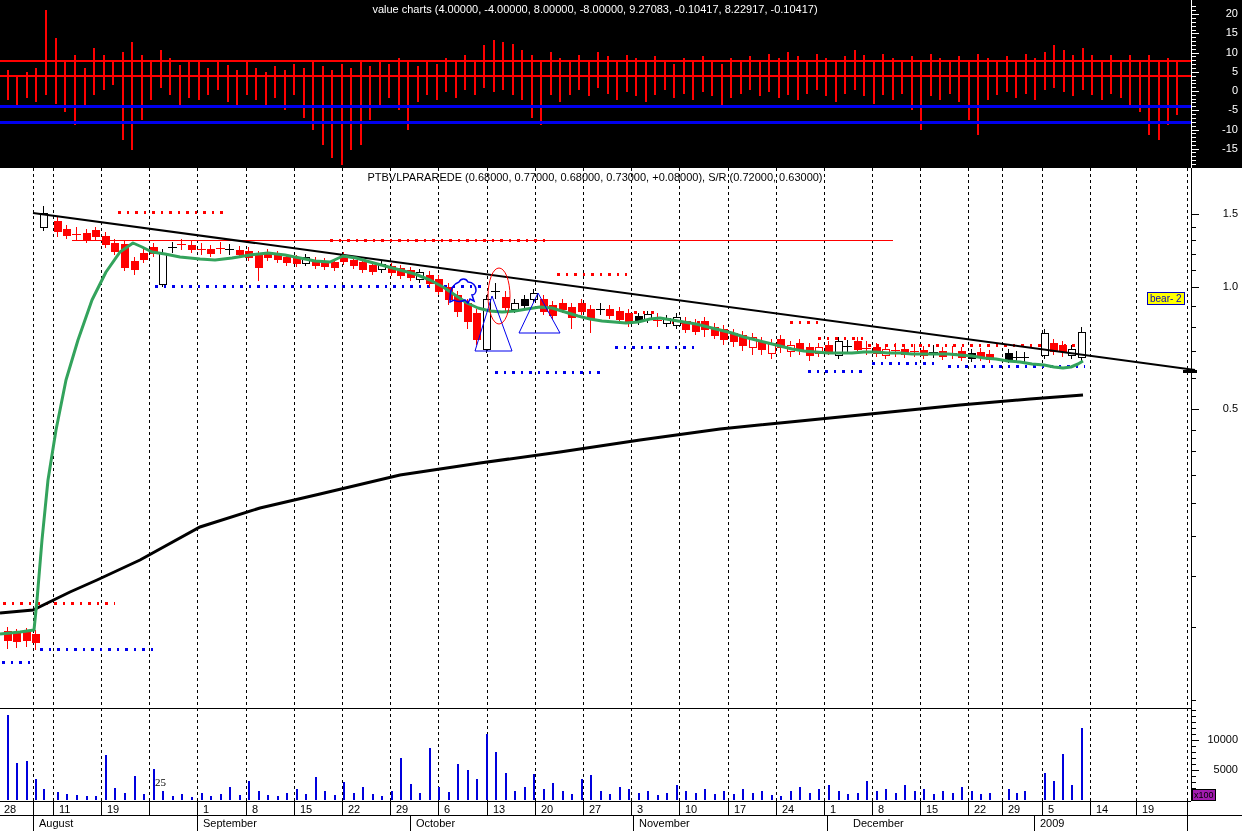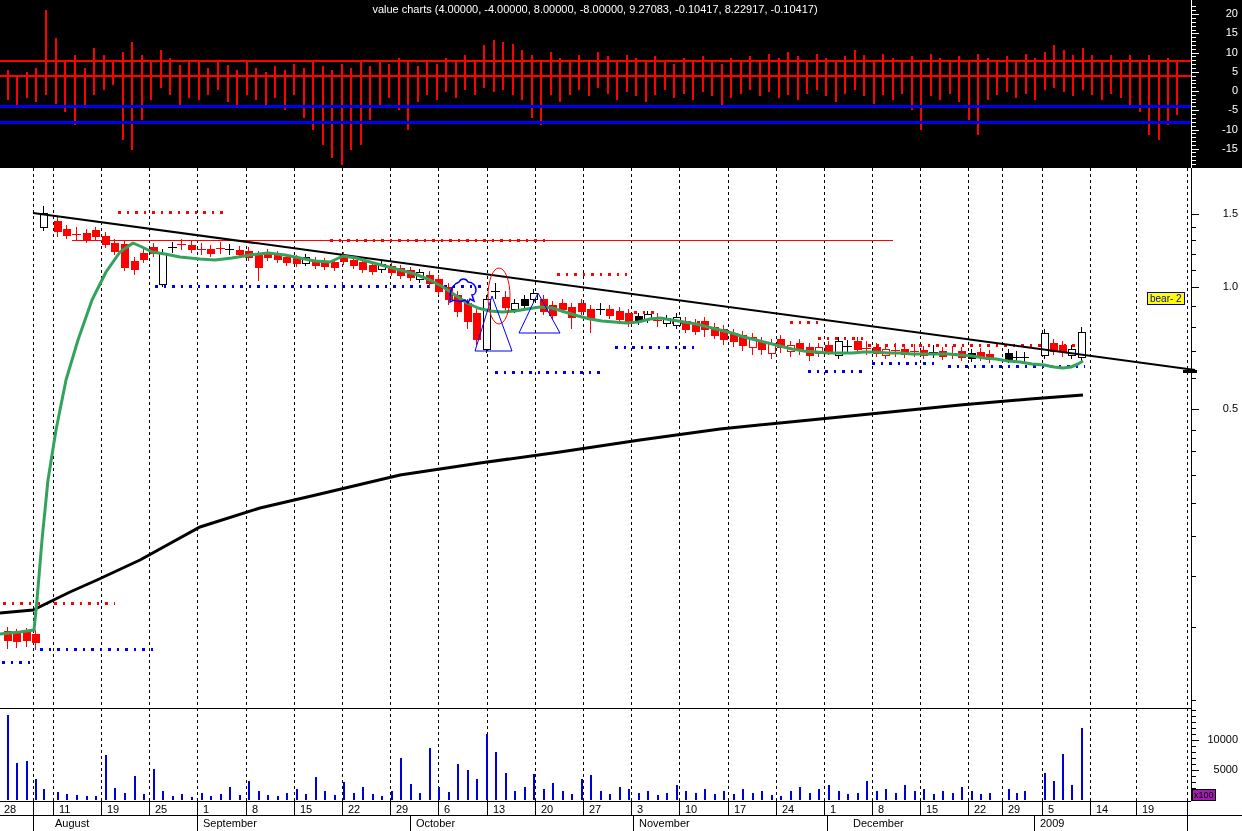--- a/index.html
+++ b/index.html
@@ -16,20 +16,21 @@
               color:#0000bb;font-size:10px;line-height:11px;padding:0 2px;z-index:4;margin-top:15px;}
   #x100-label{position:absolute;left:1192px;top:789px;background:#a21caf;border:1px solid #000;
               color:#000;font-size:9px;line-height:10px;padding:0 1px;z-index:4;}
 </style>
 </head>
 <body>
 
 <div id="screen">
   <div id="top-bg"></div>
   <span class="ptitle">value charts (4.00000, -4.00000, 8.00000, -8.00000, 9.27083, -0.10417, 8.22917, -0.10417)</span>
+  <span class="ptitle dark">PTBVLPARAREDE (0.68000, 0.77000, 0.68000, 0.73000, +0.08000), S/R (0.72000, 0.63000)</span>
   <svg id="plot" width="1242" height="831" viewBox="0 0 1242 831" shape-rendering="crispEdges">
       <line x1="33.5" y1="168" x2="33.5" y2="801" stroke="#000" stroke-width="1" stroke-dasharray="3 3"></line>
       <line x1="53.5" y1="168" x2="53.5" y2="801" stroke="#000" stroke-width="1" stroke-dasharray="3 3"></line>
       <line x1="101.5" y1="168" x2="101.5" y2="801" stroke="#000" stroke-width="1" stroke-dasharray="3 3"></line>
       <line x1="149.5" y1="168" x2="149.5" y2="801" stroke="#000" stroke-width="1" stroke-dasharray="3 3"></line>
       <line x1="197.5" y1="168" x2="197.5" y2="801" stroke="#000" stroke-width="1" stroke-dasharray="3 3"></line>
       <line x1="246.5" y1="168" x2="246.5" y2="801" stroke="#000" stroke-width="1" stroke-dasharray="3 3"></line>
       <line x1="294.5" y1="168" x2="294.5" y2="801" stroke="#000" stroke-width="1" stroke-dasharray="3 3"></line>
       <line x1="342.5" y1="168" x2="342.5" y2="801" stroke="#000" stroke-width="1" stroke-dasharray="3 3"></line>
       <line x1="390.5" y1="168" x2="390.5" y2="801" stroke="#000" stroke-width="1" stroke-dasharray="3 3"></line>
@@ -666,21 +667,21 @@
     <span class="axlab white" style="left: 1202px; top: 124px;">-10</span>
     <span class="axlab white" style="left: 1202px; top: 143px;">-15</span>
     <span class="axlab" style="left: 1202px; top: 208px;">1.5</span>
     <span class="axlab" style="left: 1202px; top: 281px;">1.0</span>
     <span class="axlab" style="left: 1202px; top: 403px;">0.5</span>
     <span class="axlab" style="left: 1202px; top: 734px;">10000</span>
     <span class="axlab" style="left: 1202px; top: 764px;">5000</span>
     <span class="dlab" style="left: 4px; top: 803px;">28</span>
     <span class="dlab" style="left: 59px; top: 803px;">11</span>
     <span class="dlab" style="left: 107px; top: 803px;">19</span>
-    <span class="dlab" style="left: 155px; top: 803px;">25</span>
+    <span class="dlab" style="left: 155px; top: 776px; font-family: Liberation Serif, serif;">25</span>
     <span class="dlab" style="left: 203px; top: 803px;">1</span>
     <span class="dlab" style="left: 252px; top: 803px;">8</span>
     <span class="dlab" style="left: 300px; top: 803px;">15</span>
     <span class="dlab" style="left: 348px; top: 803px;">22</span>
     <span class="dlab" style="left: 396px; top: 803px;">29</span>
     <span class="dlab" style="left: 444px; top: 803px;">6</span>
     <span class="dlab" style="left: 493px; top: 803px;">13</span>
     <span class="dlab" style="left: 541px; top: 803px;">20</span>
     <span class="dlab" style="left: 589px; top: 803px;">27</span>
     <span class="dlab" style="left: 637px; top: 803px;">3</span>
@@ -688,19 +689,19 @@
     <span class="dlab" style="left: 734px; top: 803px;">17</span>
     <span class="dlab" style="left: 782px; top: 803px;">24</span>
     <span class="dlab" style="left: 830px; top: 803px;">1</span>
     <span class="dlab" style="left: 878px; top: 803px;">8</span>
     <span class="dlab" style="left: 926px; top: 803px;">15</span>
     <span class="dlab" style="left: 974px; top: 803px;">22</span>
     <span class="dlab" style="left: 1008px; top: 803px;">29</span>
     <span class="dlab" style="left: 1048px; top: 803px;">5</span>
     <span class="dlab" style="left: 1096px; top: 803px;">14</span>
     <span class="dlab" style="left: 1142px; top: 803px;">19</span>
-    <span class="dlab" style="left: 55px; top: 817px;">August</span>
+    <span class="dlab" style="left: 39px; top: 817px;">August</span>
     <span class="dlab" style="left: 203px; top: 817px;">September</span>
     <span class="dlab" style="left: 416px; top: 817px;">October</span>
     <span class="dlab" style="left: 639px; top: 817px;">November</span>
     <span class="dlab" style="left: 833px; top: 817px; padding-left: 20px;">December</span>
     <span class="dlab" style="left: 1040px; top: 817px;">2009</span>
   </div>
 
 </body></html>

